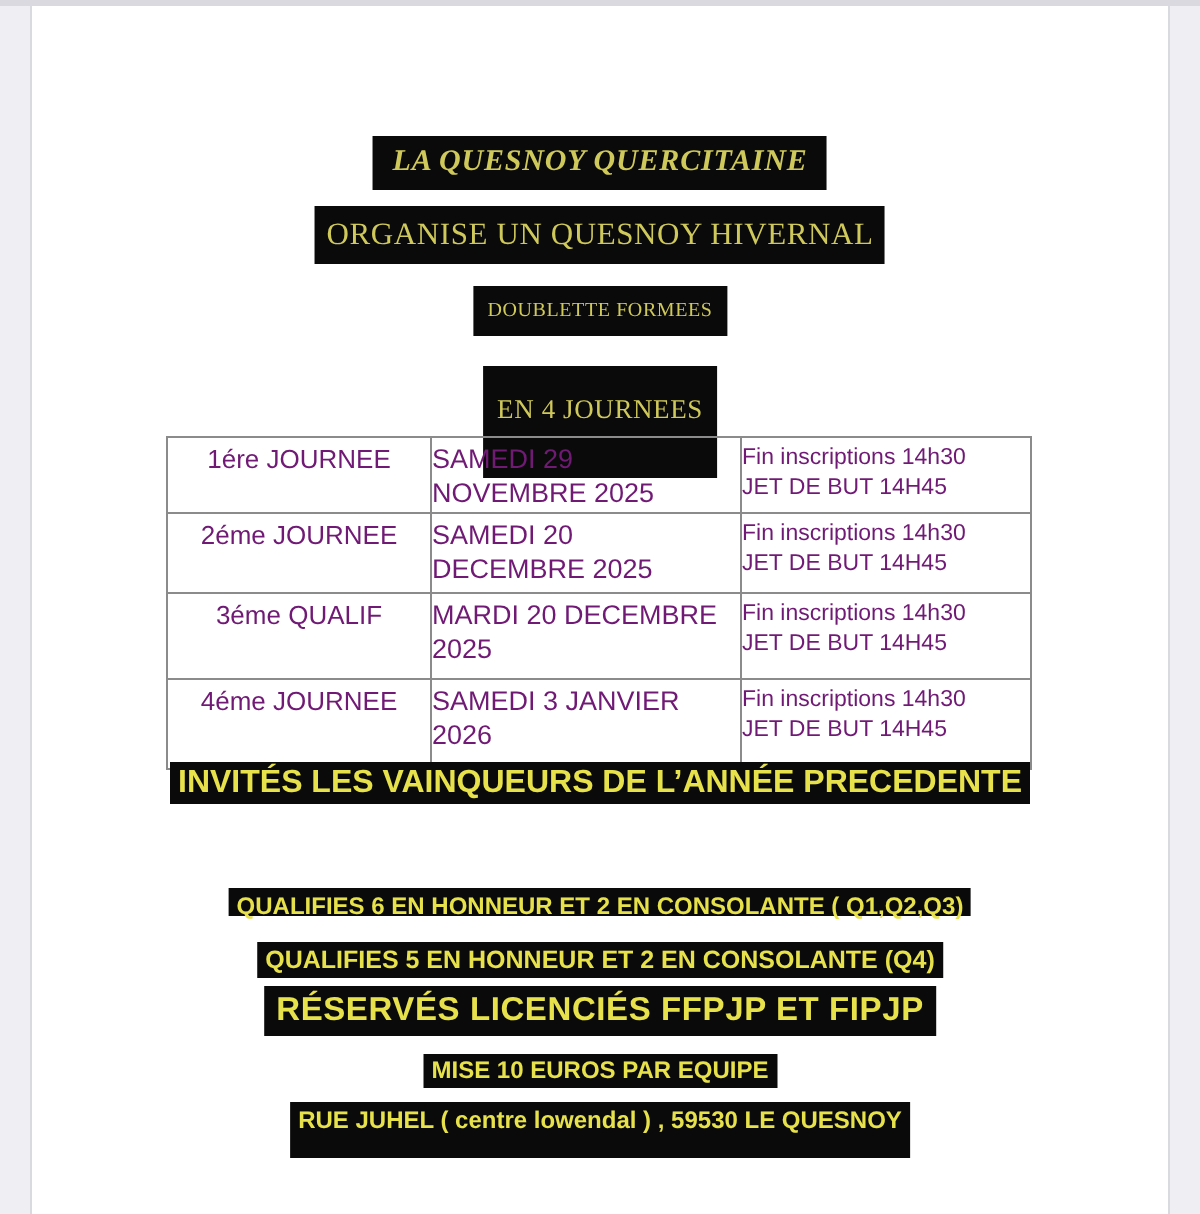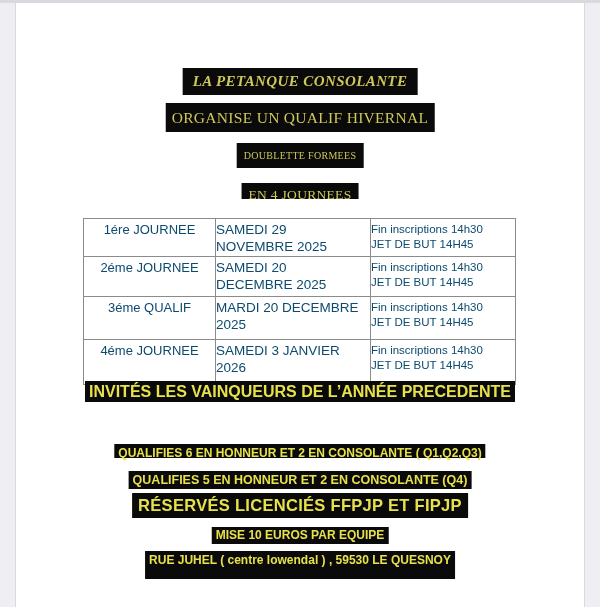--- a/index.html
+++ b/index.html
@@ -31,56 +31,56 @@
     font-family:"Liberation Serif","DejaVu Serif",serif;
     color:#cfc85a;
   }
   .bar-sans{
     font-weight:bold;color:#e7e14b;
   }
   #b-club{top:68px;height:27px;line-height:27px;padding:0 10px;
           font-size:15px;font-style:italic;font-weight:bold;letter-spacing:.4px;}
   #b-organise{top:103px;height:29px;line-height:29px;padding:0 6px;font-size:15.5px;letter-spacing:.3px;}
   #b-format{top:143px;height:25px;line-height:25px;padding:0 7px;font-size:10px;letter-spacing:.3px;}
-  #b-days{top:183px;height:16px;line-height:24px;padding:0 7px;font-size:13.5px;letter-spacing:.3px;}
+  #b-days{top:183px;height:36px;line-height:24px;padding:10px 7px;font-size:13.5px;letter-spacing:.3px;}
 
   #f-invites{top:381px;height:21px;line-height:21px;padding:0 4px;font-size:16px;}
   #f-finale{top:411px;height:25px;line-height:25px;padding:0 6px;font-size:15.5px;}
   #f-q123{top:444px;height:14px;line-height:18px;padding:0 4px;font-size:12px;}
   #f-q4{top:471px;height:18px;line-height:18px;padding:0 4px;font-size:12.5px;}
   #f-reserves{top:493px;height:25px;line-height:25px;padding:0 6px;font-size:16.5px;letter-spacing:.3px;}
   #f-mise{top:527px;height:17px;line-height:17px;padding:0 4px;font-size:12px;}
   #f-adresse{top:551px;height:28px;line-height:18px;padding:0 4px;font-size:12px;}
 
   
   table.schedule{
     position:absolute;left:83px;top:218px;width:432px;
     border-collapse:collapse;table-layout:fixed;
-    color:#0c4a6e;
+    color:#701a75;
   }
   table.schedule td{
     border:1px solid #8b8b8b;
     vertical-align:top;
     padding:3px 0 0 0;
   }
   tr.r1{height:32px;} tr.r2{height:40px;} tr.r3{height:43px;} tr.r4{height:45px;}
   td.c-day{text-align:center;font-size:13px;}
   td.c-date{font-size:13.5px;padding-left:8px;line-height:1.25;}
   td.c-info{font-size:11.5px;padding-left:7px;line-height:1.3;}
 </style>
 </head>
 <body>
 
 <div class="page">
   <div class="strip-top"></div>
   <div class="strip-left"></div>
   <div class="strip-right"></div>
 
-  <div class="bar bar-serif" id="b-club">LA PETANQUE CONSOLANTE</div>
-  <div class="bar bar-serif" id="b-organise">ORGANISE UN QUALIF HIVERNAL</div>
+  <div class="bar bar-serif" id="b-club">LA QUESNOY QUERCITAINE</div>
+  <div class="bar bar-serif" id="b-organise">ORGANISE UN QUESNOY HIVERNAL</div>
   <div class="bar bar-serif" id="b-format">DOUBLETTE FORMEES</div>
   <div class="bar bar-serif" id="b-days">EN 4 JOURNEES</div>
 
   <table class="schedule">
     <colgroup>
       <col style="width:132px">
         <col style="width:155px">
         <col style="width:145px">
     </colgroup>
     <tbody>

